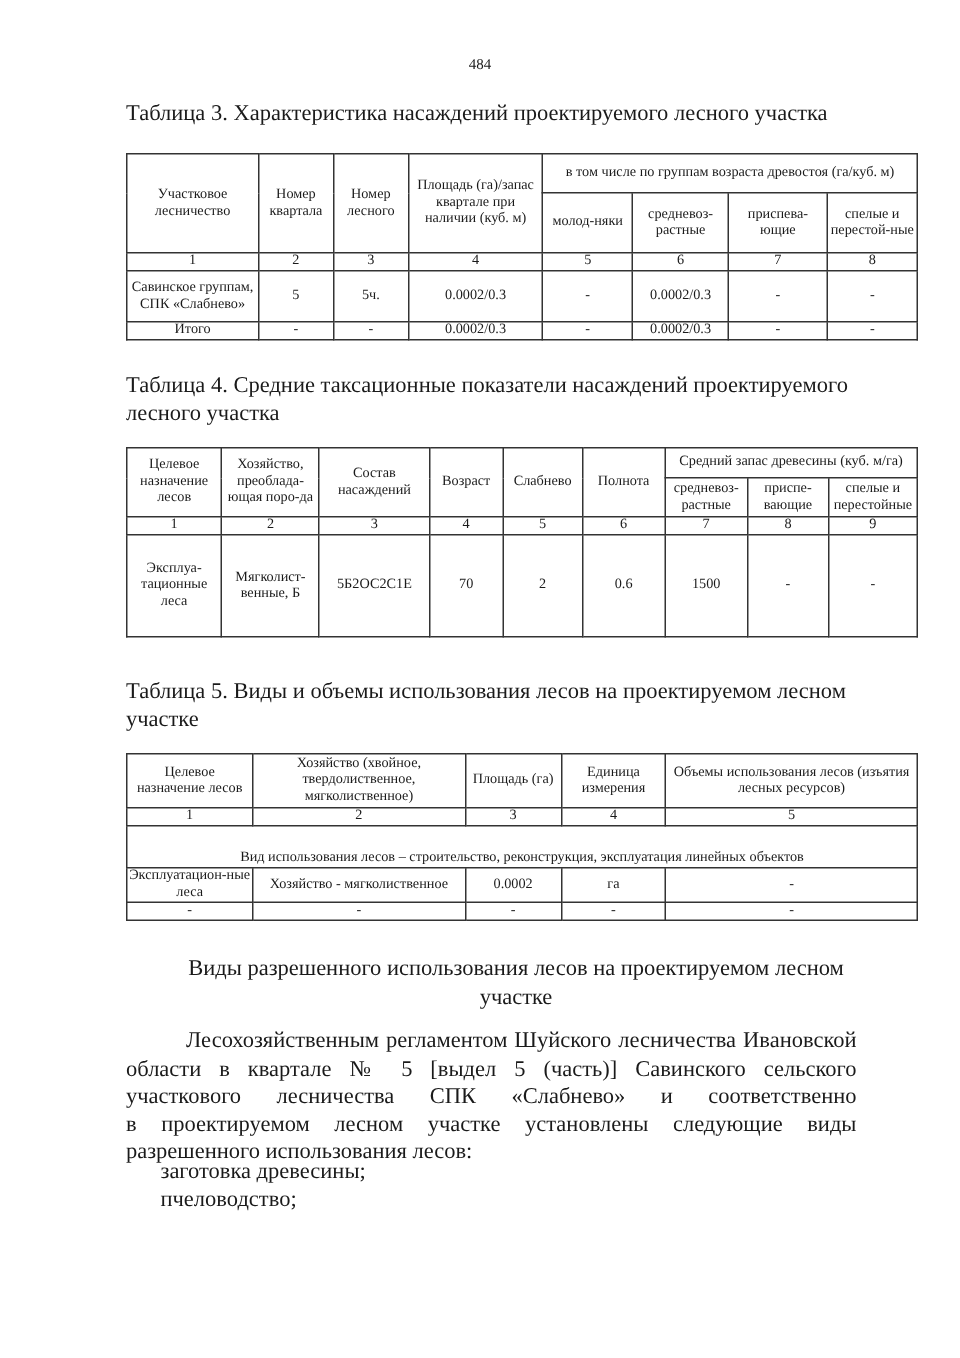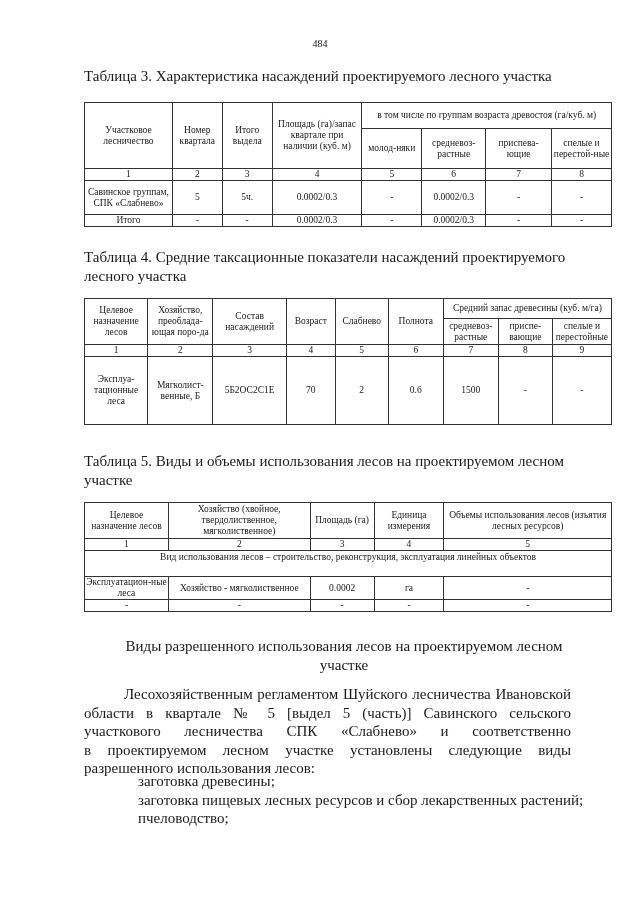--- a/index.html
+++ b/index.html
@@ -9,21 +9,21 @@
   }
   .page-num { position: absolute; top: 38px; left: 0; width: 640px; text-align: center; font-size: 10px; }
   .caption { position: absolute; left: 84px; width: 520px; font-size: 15px; line-height: 19px; }
   table.t { position: absolute; border-collapse: collapse; font-size: 9.5px; line-height: 11px; }
   table.t td { border: 1px solid #333; text-align: center; vertical-align: middle; padding: 0 1px; }
   .heading { position: absolute; left: 84px; width: 520px; text-align: center; font-size: 15px; line-height: 19px; }
   .para { position: absolute; left: 84px; width: 487px; font-size: 15px; line-height: 18.6px; text-align: justify; }
   .para .l { display: block; text-align: justify; text-align-last: justify; white-space: nowrap; }
   .para .l.last { text-align-last: left; }
   .indent { padding-left: 40px; }
-  .list { position: absolute; left: 138px; font-size: 15px; line-height: 18.6px; }
+  .list { position: absolute; left: 107px; font-size: 15px; line-height: 18.6px; }
   .list div { white-space: nowrap; }
 </style>
 </head>
 <body>
 
 <div class="page-num">484</div>
 
 <div class="caption" style="top:67px;">Таблица 3. Характеристика насаждений проектируемого лесного участка</div>
 <table class="t" style="left:84px; top:102px; width:528px;">
   <colgroup>
@@ -33,21 +33,21 @@
       <col style="width:90px">
     <col style="width:60px">
       <col style="width:64px">
       <col style="width:66px">
       <col style="width:60px">
   </colgroup>
   <tbody>
       <tr style="height:26px">
     <td rowspan="2">Участковое лесничество</td>
     <td rowspan="2">Номер квартала</td>
-    <td rowspan="2">Итого выдела</td>
+    <td rowspan="2">Номер лесного</td>
     <td rowspan="2">Площадь (га)/запас квартале при наличии (куб. м)</td>
     <td colspan="4">в том числе по группам возраста древостоя (га/куб. м)</td>
   </tr>
   <tr style="height:40px">
     <td>молод-няки</td>
     <td>средневоз-растные</td>
     <td>приспева-ющие</td>
     <td>спелые и перестой-ные</td>
   </tr>
   <tr style="height:11px">
@@ -154,21 +154,21 @@
     <td>Объемы использования лесов (изъятия лесных ресурсов)</td>
   </tr>
   <tr style="height:11px">
     <td>1</td>
     <td>2</td>
     <td>3</td>
     <td>4</td>
     <td>5</td>
   </tr>
   <tr style="height:26px">
-    <td colspan="5" style="vertical-align:top; padding-top:1px;">Вид использования лесов – строительство, реконструкция, эксплуатация линейных объектов</td>
+    <td colspan="5" style="vertical-align:top; padding-top:16px;">Вид использования лесов – строительство, реконструкция, эксплуатация линейных объектов</td>
   </tr>
   <tr style="height:22px">
     <td>Эксплуатацион-ные леса</td>
     <td>Хозяйство - мягколиственное</td>
     <td>0.0002</td>
     <td>га</td>
     <td>-</td>
   </tr>
   <tr style="height:10px">
     <td>-</td>
@@ -188,15 +188,14 @@
 <div class="para" style="top:685px;">
   <span class="l indent">Лесохозяйственным регламентом Шуйского лесничества Ивановской</span>
   <span class="l">области в квартале № 5 [выдел 5 (часть)] Савинского сельского</span>
   <span class="l">участкового лесничества СПК «Слабнево» и соответственно</span>
   <span class="l">в проектируемом лесном участке установлены следующие виды</span>
   <span class="l last">разрешенного использования лесов:</span>
 </div>
 
 <div class="list" style="top:772px;">
   <div>заготовка древесины;</div>
-  <div>заготовка пищевых лесных ресурсов и сбор лекарственных растений;</div>
   <div>пчеловодство;</div>
 </div>
 
 </body></html>

